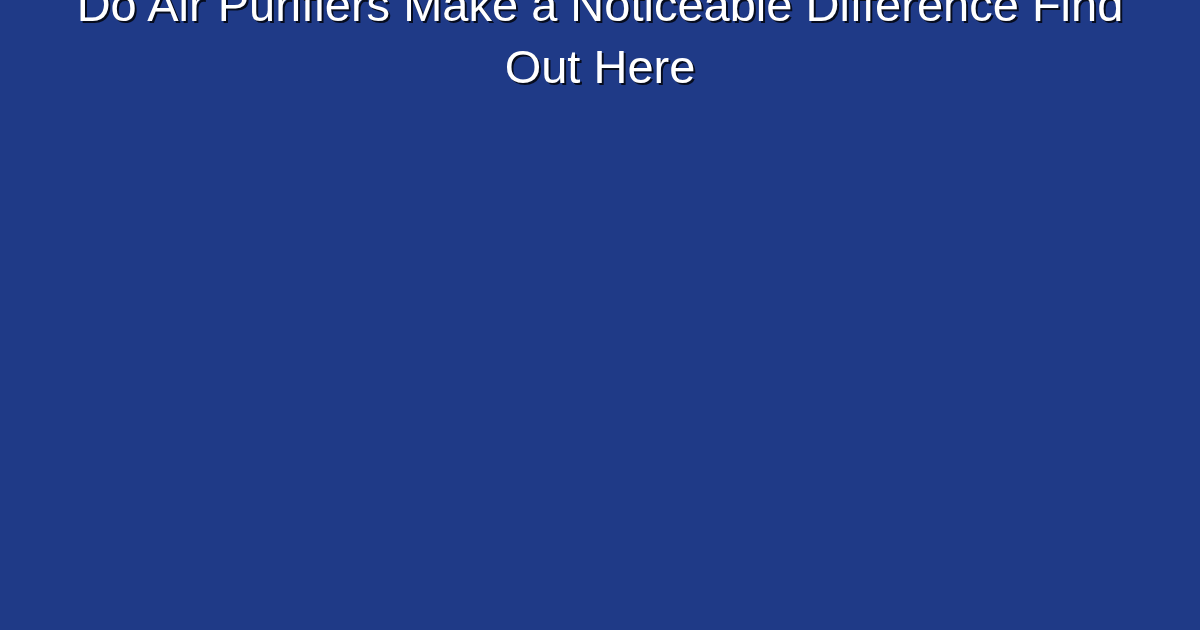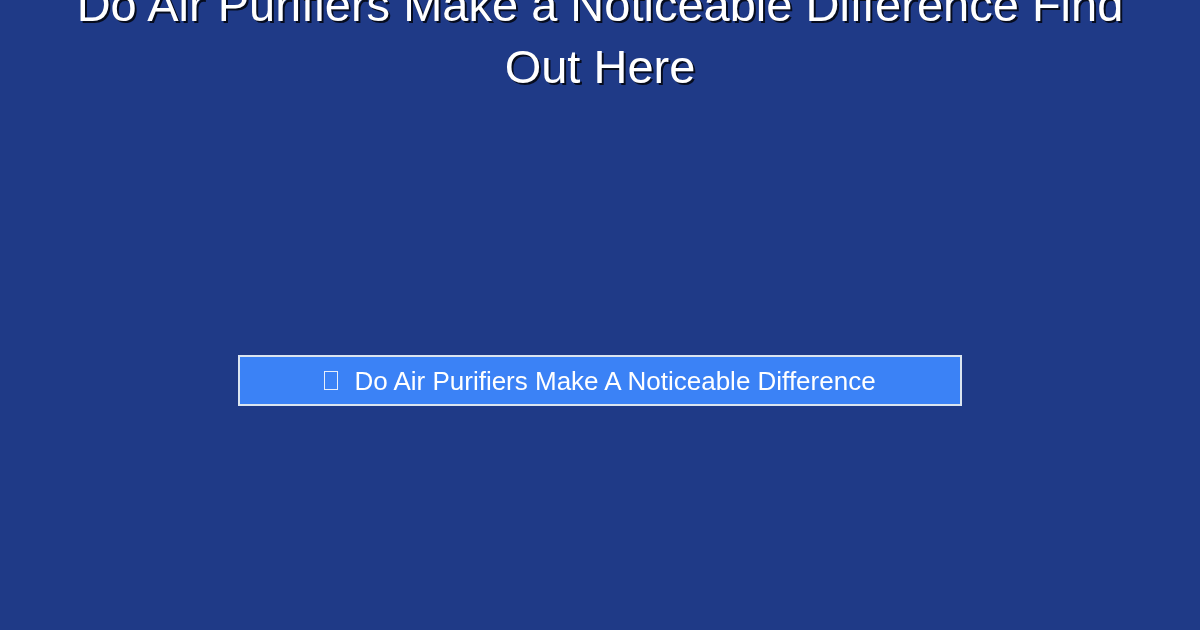--- a/index.html
+++ b/index.html
@@ -97,20 +97,14 @@
 </style>
 </head>
 <body>
 
 <div class="og-card">
 
   <div class="content-stack">
     <h1 class="headline">Do Air Purifiers Make a Noticeable Difference Find Out Here</h1>
   </div>
 
-  <div class="badge-row">
-    <div class="badge">
-      <span class="badge-icon"></span>
-      <span class="badge-label">Do Air Purifiers Make A Noticeable Difference</span>
-    </div>
-  </div>
 
 </div>
 
 </body></html>

